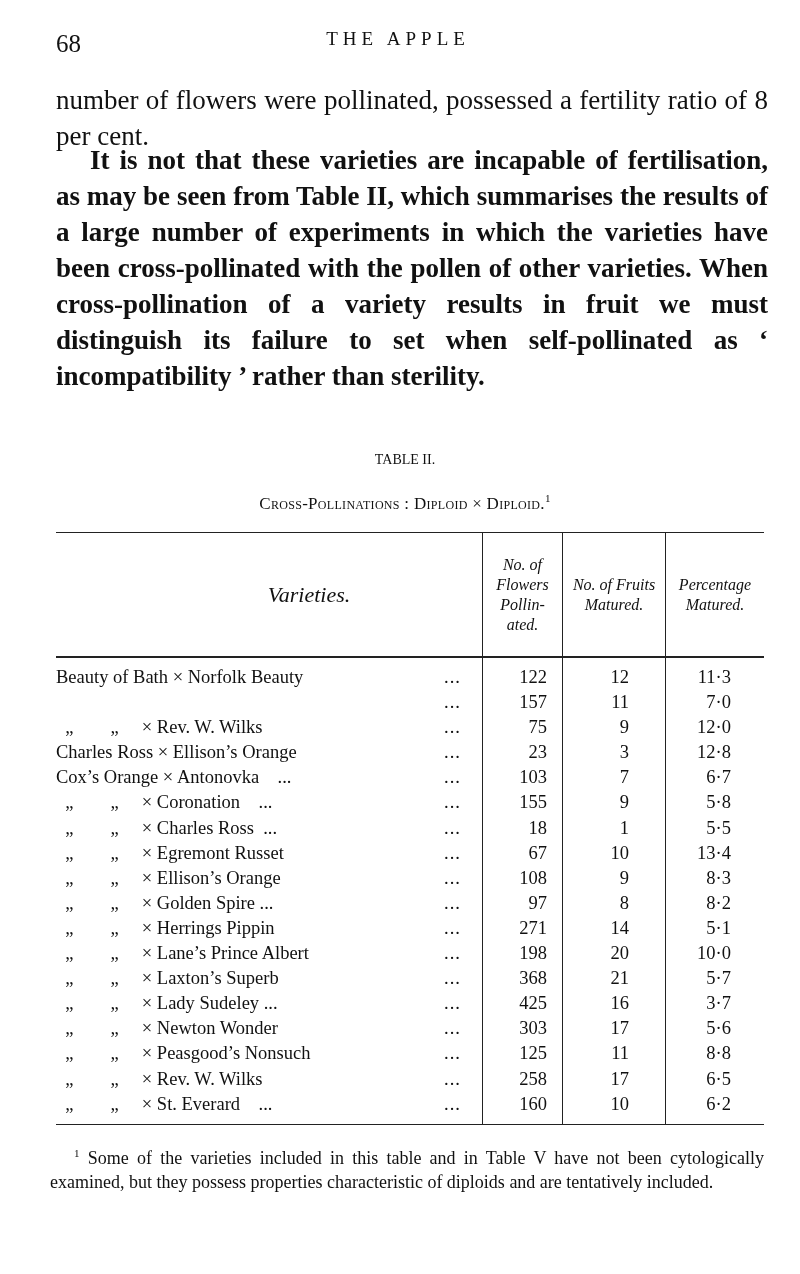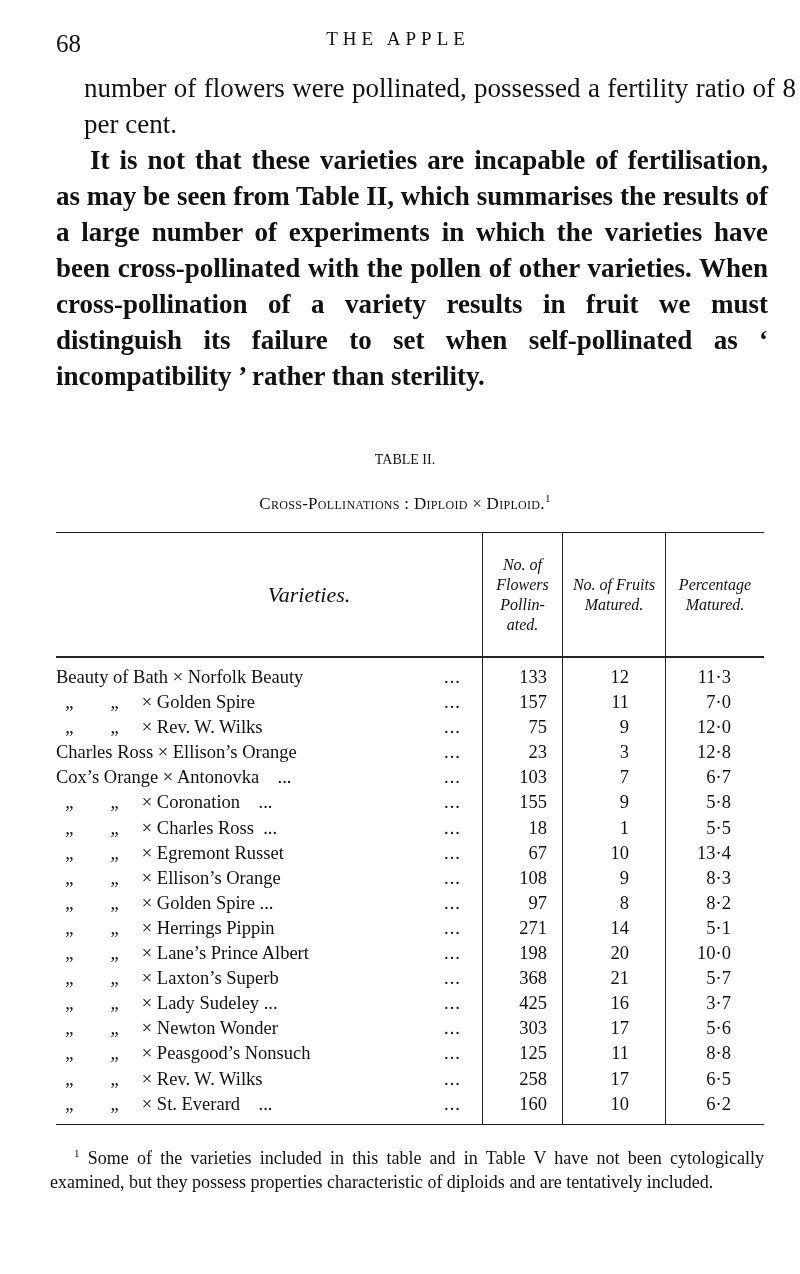--- a/index.html
+++ b/index.html
@@ -5,21 +5,21 @@
   html, body { margin: 0; padding: 0; background: #ffffff; }
   body {
     width: 800px; height: 1274px; position: relative; overflow: hidden;
     font-family: "Liberation Serif", "DejaVu Serif", serif; color: #111;
   }
   .running-head { position: absolute; top: 22px; left: 56px; width: 712px; height: 34px; }
   .page-number { position: absolute; left: 0; top: 8px; font-size: 25px; }
   .running-title { position: absolute; left: 0; right: 8px; top: 6px; text-align: center; font-size: 19px; letter-spacing: 5px; padding-right: 20px; }
 
   .body-text { position: absolute; left: 56px; width: 712px; font-size: 27px; line-height: 36px; text-align: justify; }
-  .para1 { top: 70px; margin-left: 28px; }
+  .para1 { top: 82px; }
   .para2 { top: 142px; font-weight: bold; }
   .para2 p { margin: 0; text-indent: 34px; }
   .para1 p { margin: 0; }
 
   .table-title { position: absolute; top: 452px; left: 0; width: 800px; text-align: center; font-size: 14px; padding-left: 10px; box-sizing: border-box; }
   .table-subtitle { position: absolute; top: 492px; left: 0; width: 800px; text-align: center; font-size: 17px; font-variant: small-caps; letter-spacing: 0.3px; padding-left: 10px; box-sizing: border-box; }
   .table-subtitle sup { font-size: 11px; }
 
   .tbl { position: absolute; left: 56px; top: 532px; width: 708px; }
   .rule { position: absolute; height: 1px; background: #222; }
@@ -75,26 +75,25 @@
 
   <div class="hdr h-var">Varieties.</div>
   <div class="hdr h-flw">No. of Flowers Pollin- ated.</div>
   <div class="hdr h-frt">No. of Fruits Matured.</div>
   <div class="hdr h-pct">Percentage Matured.</div>
 
   <div class="rows" id="rows">
       <div class="row">
         <span class="c-var">Beauty of Bath × Norfolk Beauty</span>
         <span class="c-dots">...</span>
-        <span class="c-flw">133</span>
+        <span class="c-flw">122</span>
         <span class="c-frt">12</span>
         <span class="c-pct">11·3</span>
       </div>
       <div class="row">
-        <span class="c-var">  „        „     × Golden Spire</span>
         <span class="c-dots">...</span>
         <span class="c-flw">157</span>
         <span class="c-frt">11</span>
         <span class="c-pct">7·0</span>
       </div>
       <div class="row">
         <span class="c-var">  „        „     × Rev. W. Wilks</span>
         <span class="c-dots">...</span>
         <span class="c-flw">75</span>
         <span class="c-frt">9</span>

